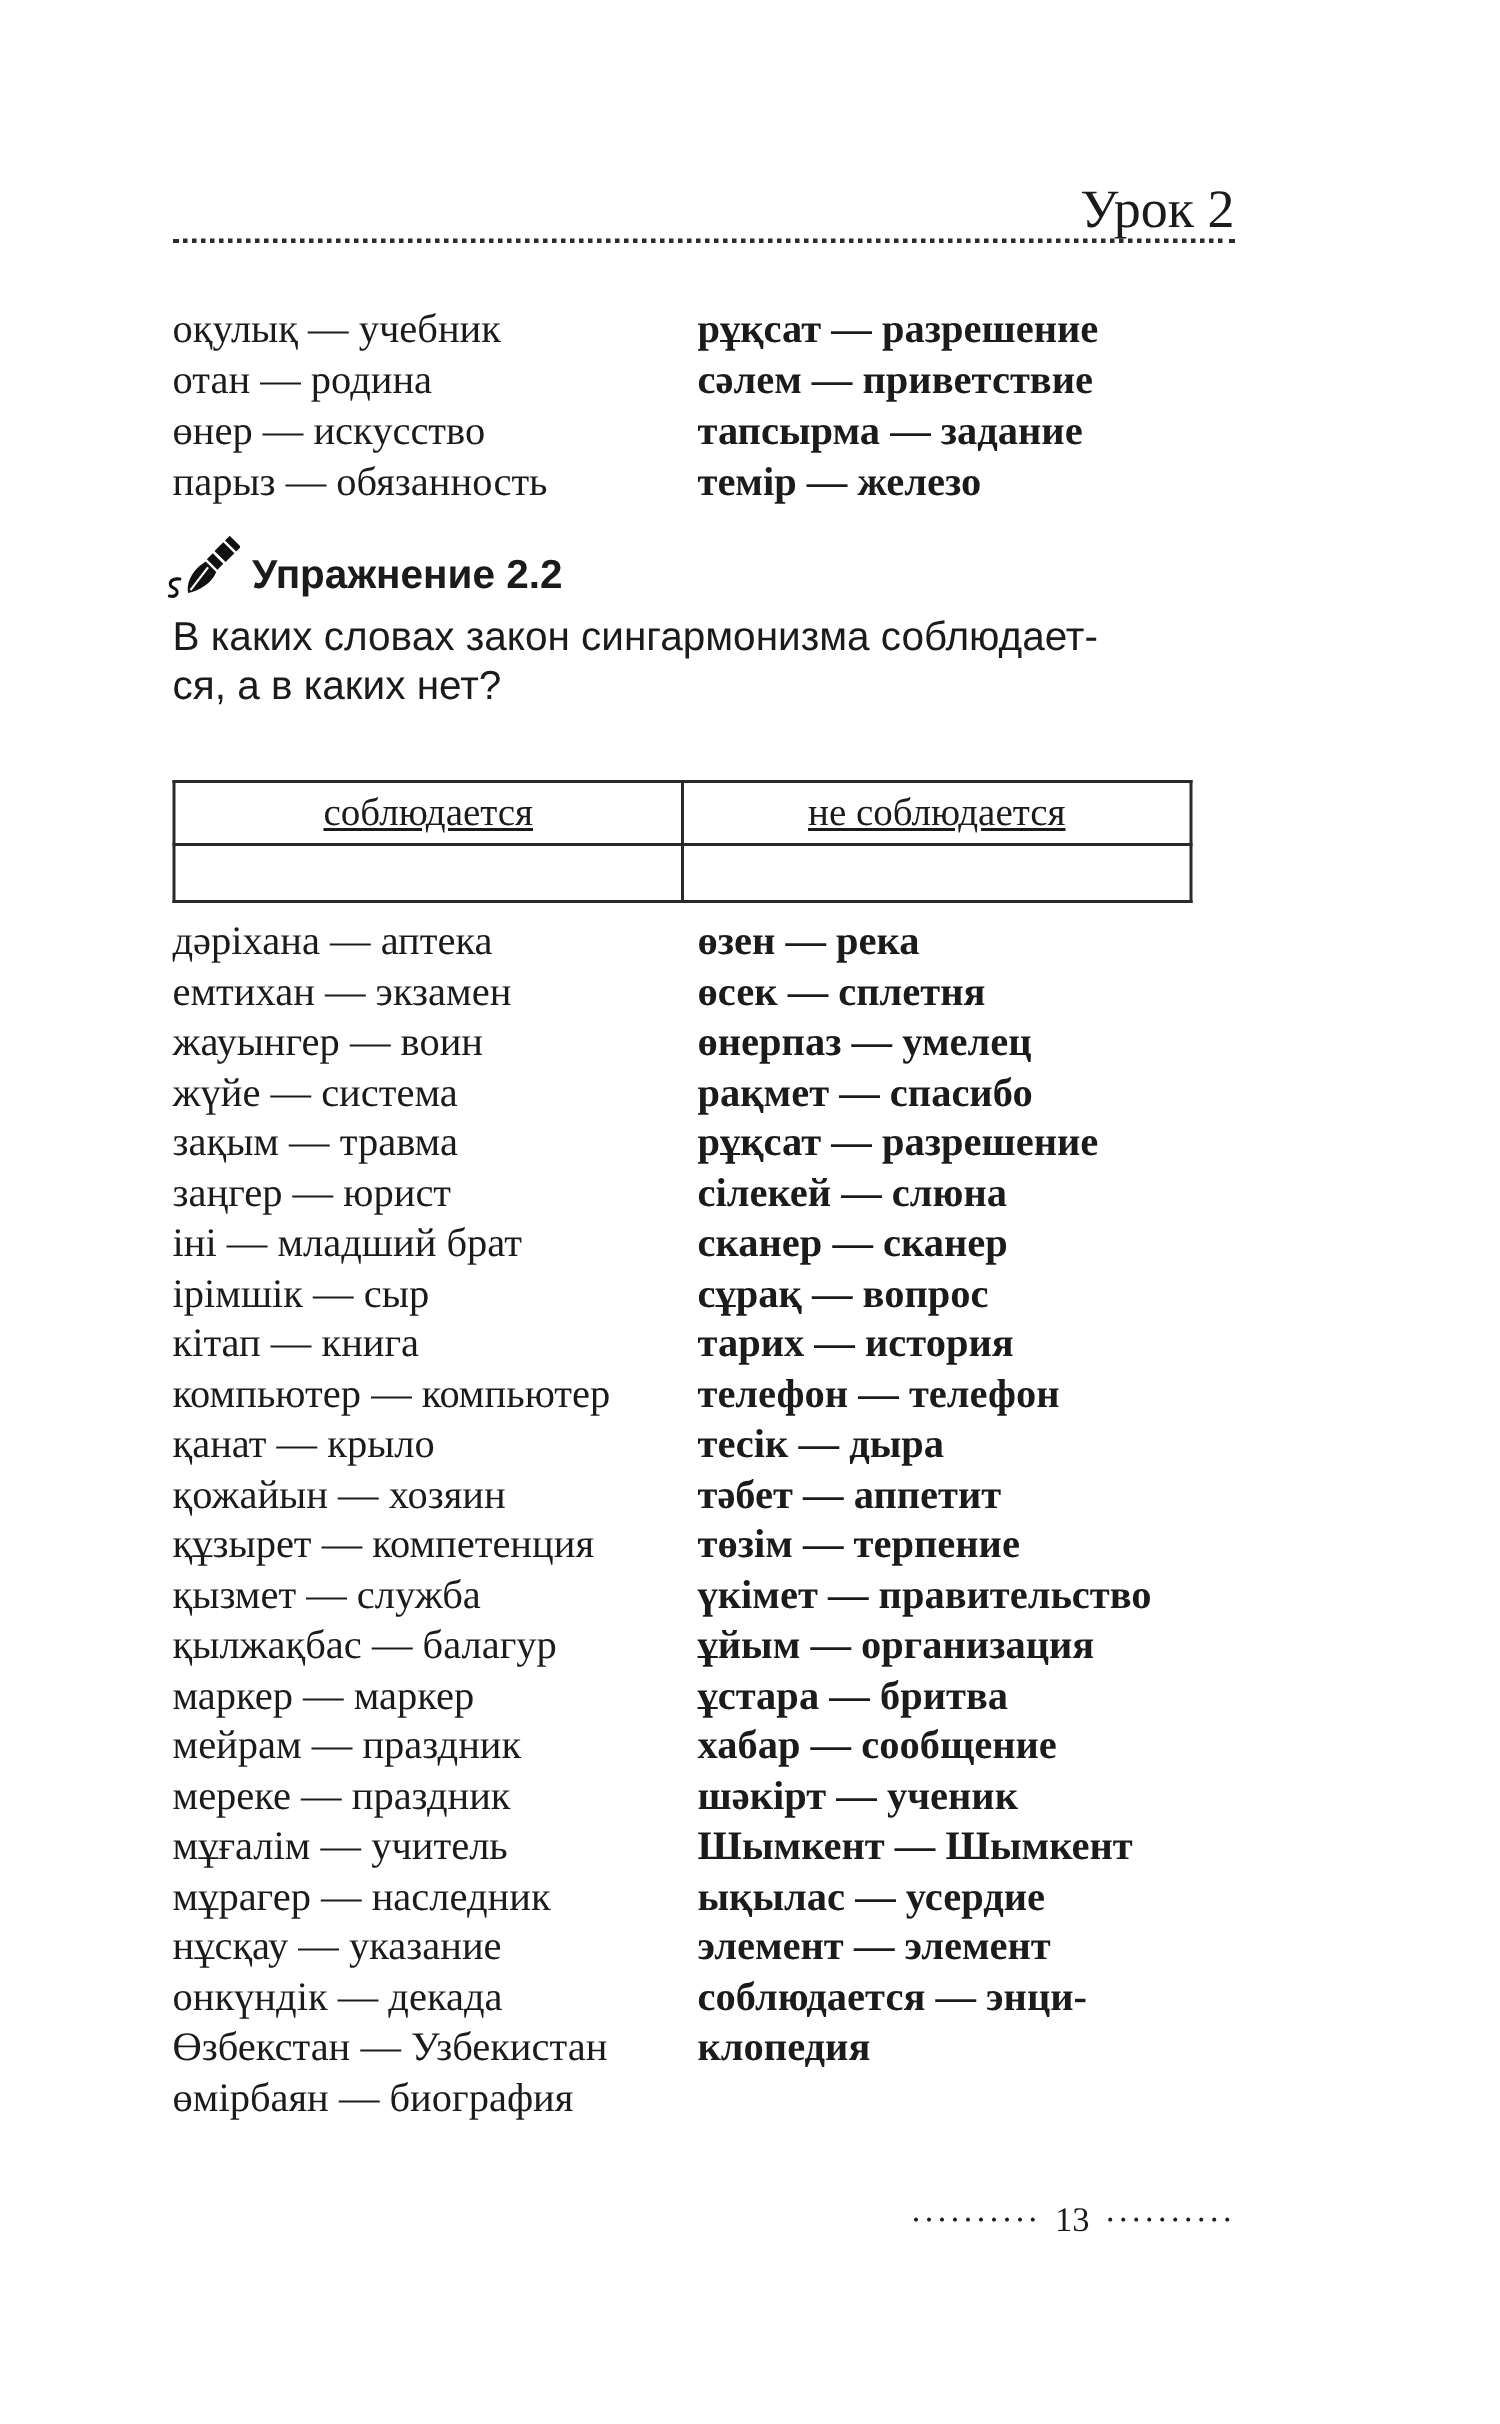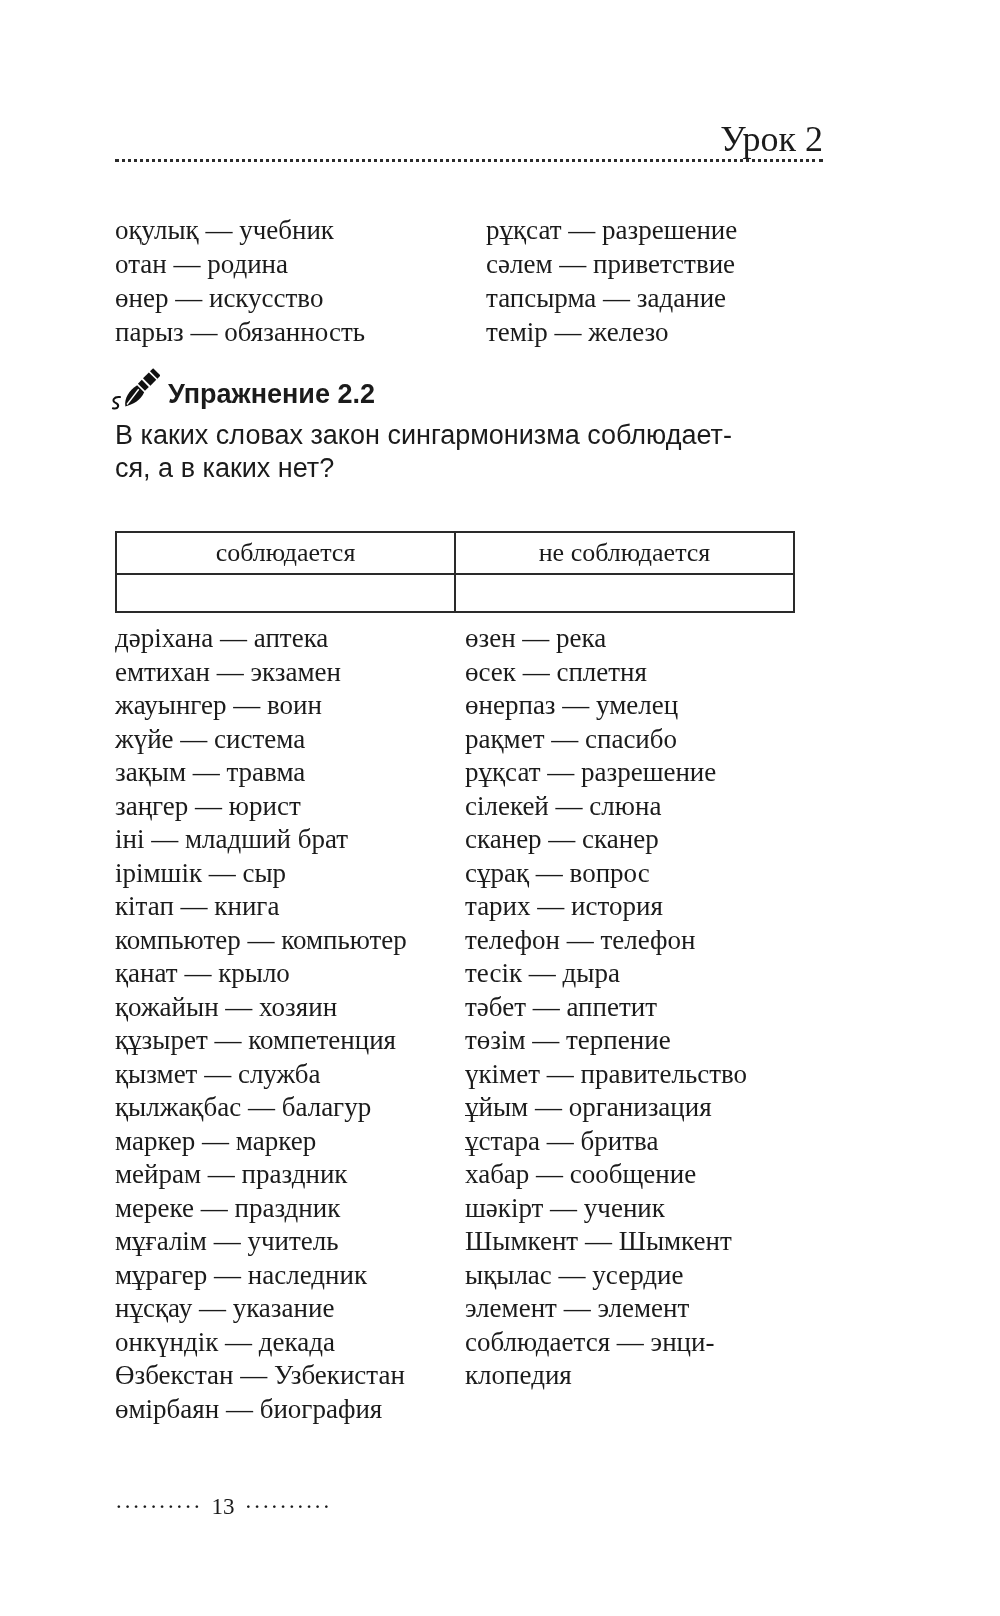--- a/index.html
+++ b/index.html
@@ -22,26 +22,25 @@
     line-height: 30px;
   }
   .dotted-rule {
     margin-top: 5px;
     border-bottom: 3px dotted #2c2c2c;
     height: 0;
   }
   
   .two-col { display: flex; }
   .col-left { width: 350px; flex: 0 0 350px; }
-  .col-right { flex: 1; }
+  .col-right { flex: 1; font-weight: bold; }
   .vocab-intro {
-    margin-top: 51px;
+    margin-top: 40px;
     font-size: 27px;
     line-height: 34px;
-    gap: 21px;
   }
   
   .exercise-header {
     margin-top: 16px;
     display: flex;
     align-items: flex-end;
   }
   .pen-icon {
     width: 52px; height: 50px;
     flex: 0 0 52px;
@@ -62,39 +61,40 @@
     font-weight: normal;
     font-size: 27px;
     line-height: 33px;
     margin-top: 6px;
   }
   
   .syn-table {
     margin-top: 46px;
     width: 680px;
     border-collapse: collapse;
+    text-decoration: underline;
   }
   .syn-table td {
     border: 2px solid #2a2a2a;
     text-align: center;
     font-size: 26px;
   }
   .syn-table .hdr-row td { height: 42px; }
   .syn-table .empty-row td { height: 38px; }
   
   .word-lists {
     margin-top: 9px;
     font-size: 27px;
     line-height: 33.5px;
     justify-content: flex-end;
   }
   
   .page-footer {
-    margin-top: 68px;
-    text-align: left;
+    margin-top: 52px;
+    text-align: right;
     font-size: 23px;
     letter-spacing: 1px;
   }
   .page-footer .num { padding: 0 10px; letter-spacing: 0; }
 </style>
 </head>
 <body>
 
 <div class="content">
 

